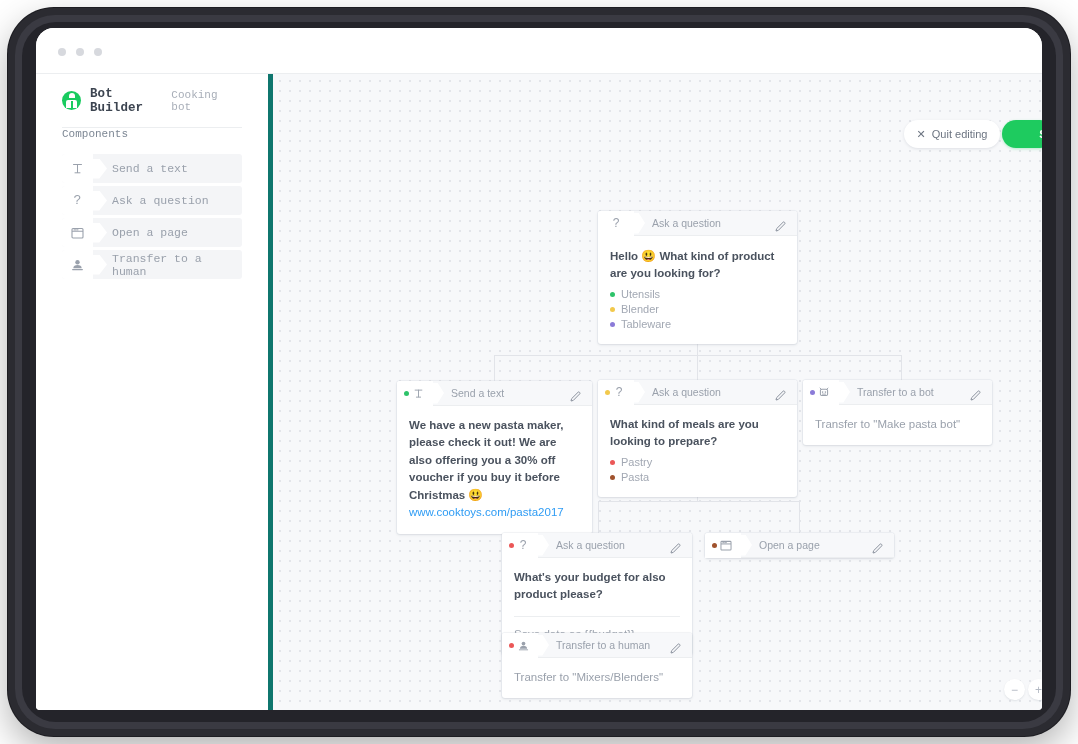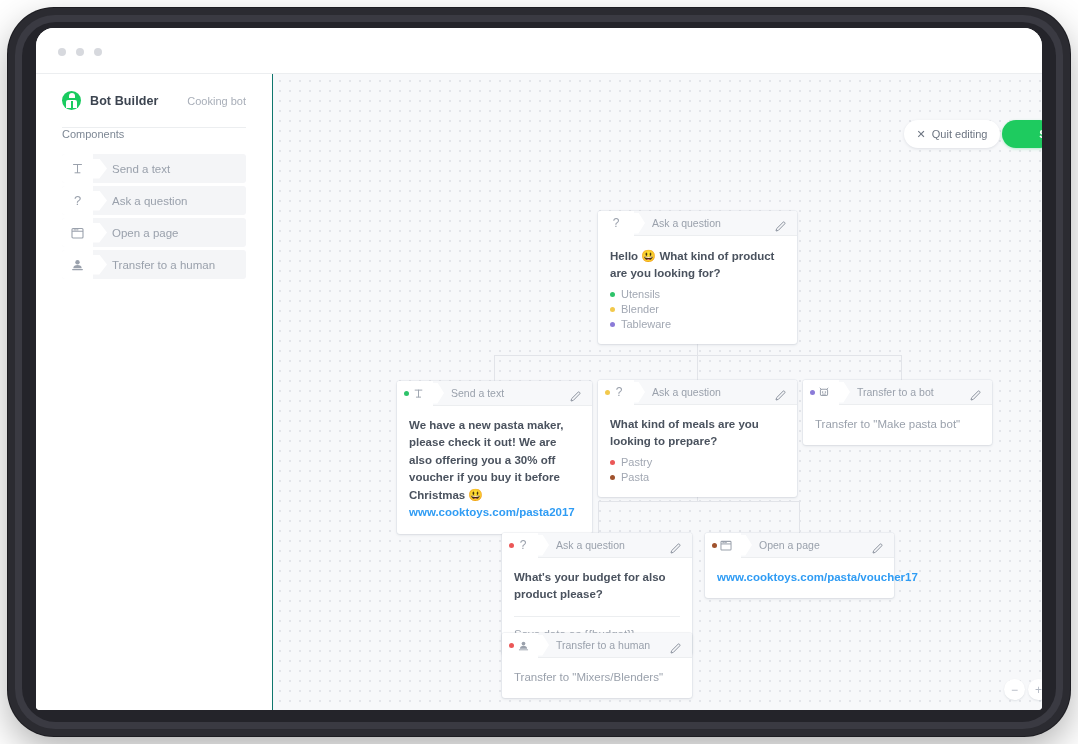--- a/index.html
+++ b/index.html
@@ -73,22 +73,23 @@
   .win-dot.d2 { left: 40px; }
   .win-dot.d3 { left: 58px; }
 
   
   #sidebar {
     position: absolute;
     left: 0; top: 46px;
     width: 237px;
     height: 636px;
     background: #ffffff;
-    border-right: 1px solid #0f766e;
+    border-right: 5px solid #0f766e;
     padding: 0 26px;
+    font-family: Liberation Mono, monospace;
   }
   #brand-row {
     display: flex;
     align-items: center;
     height: 54px;
     border-bottom: 1px solid #eceef0;
   }
   #bot-logo {
     width: 19px; height: 19px;
     border-radius: 50%;
@@ -326,21 +327,21 @@
     font-size: 11.5px;
     line-height: 1.5;
     color: #4a525e;
     font-weight: bold;
   }
   .node-link {
     display: block;
     font-size: 11.5px;
     line-height: 1.5;
     color: #2f9cf4;
-    font-weight: bold;
+    font-weight: normal;
     text-decoration: none;
     cursor: pointer;
   }
   .node-plain {
     font-size: 11.5px;
     color: #9aa1ac;
     line-height: 1.5;
   }
   .option-list { margin-top: 4px; }
   .option-row {
@@ -595,23 +596,20 @@
             <path d="M3 2.9h1.6M5.6 2.9h1.4" stroke="#9aa1ac" stroke-width="1" stroke-linecap="round"></path>
           </svg>
         </span>
         <span class="head-title">Open a page</span>
         <span class="edit-pencil">
           <svg width="11" height="11" viewBox="0 0 11 11">
               <path d="M1 10l.6-2.3L8 1.3a1 1 0 011.5 0l.2.2a1 1 0 010 1.4L3.3 9.4 1 10z" fill="none" stroke="#8b929e" stroke-width="1"></path>
             </svg>
         </span>
       </div>
-      <div class="node-body">
-        <a class="node-link">www.cooktoys.com/pasta/voucher17</a>
-      </div>
     </div>
 
     <div class="node" style="left:229px; top:559px; width:190px;">
       <div class="node-head">
         <span class="head-icon-box">
           <span class="head-dot" style="background:#eb5757;"></span>
           <svg class="head-glyph" width="11" height="11" viewBox="0 0 13 13">
             <circle cx="6.5" cy="4.2" r="2.2" fill="#9aa1ac"></circle>
             <path d="M2.3 10.2c0-2.3 1.9-3.3 4.2-3.3s4.2 1 4.2 3.3z" fill="#9aa1ac"></path>
             <path d="M1.6 11.6h9.8" stroke="#9aa1ac" stroke-width="1.1" stroke-linecap="round"></path>

